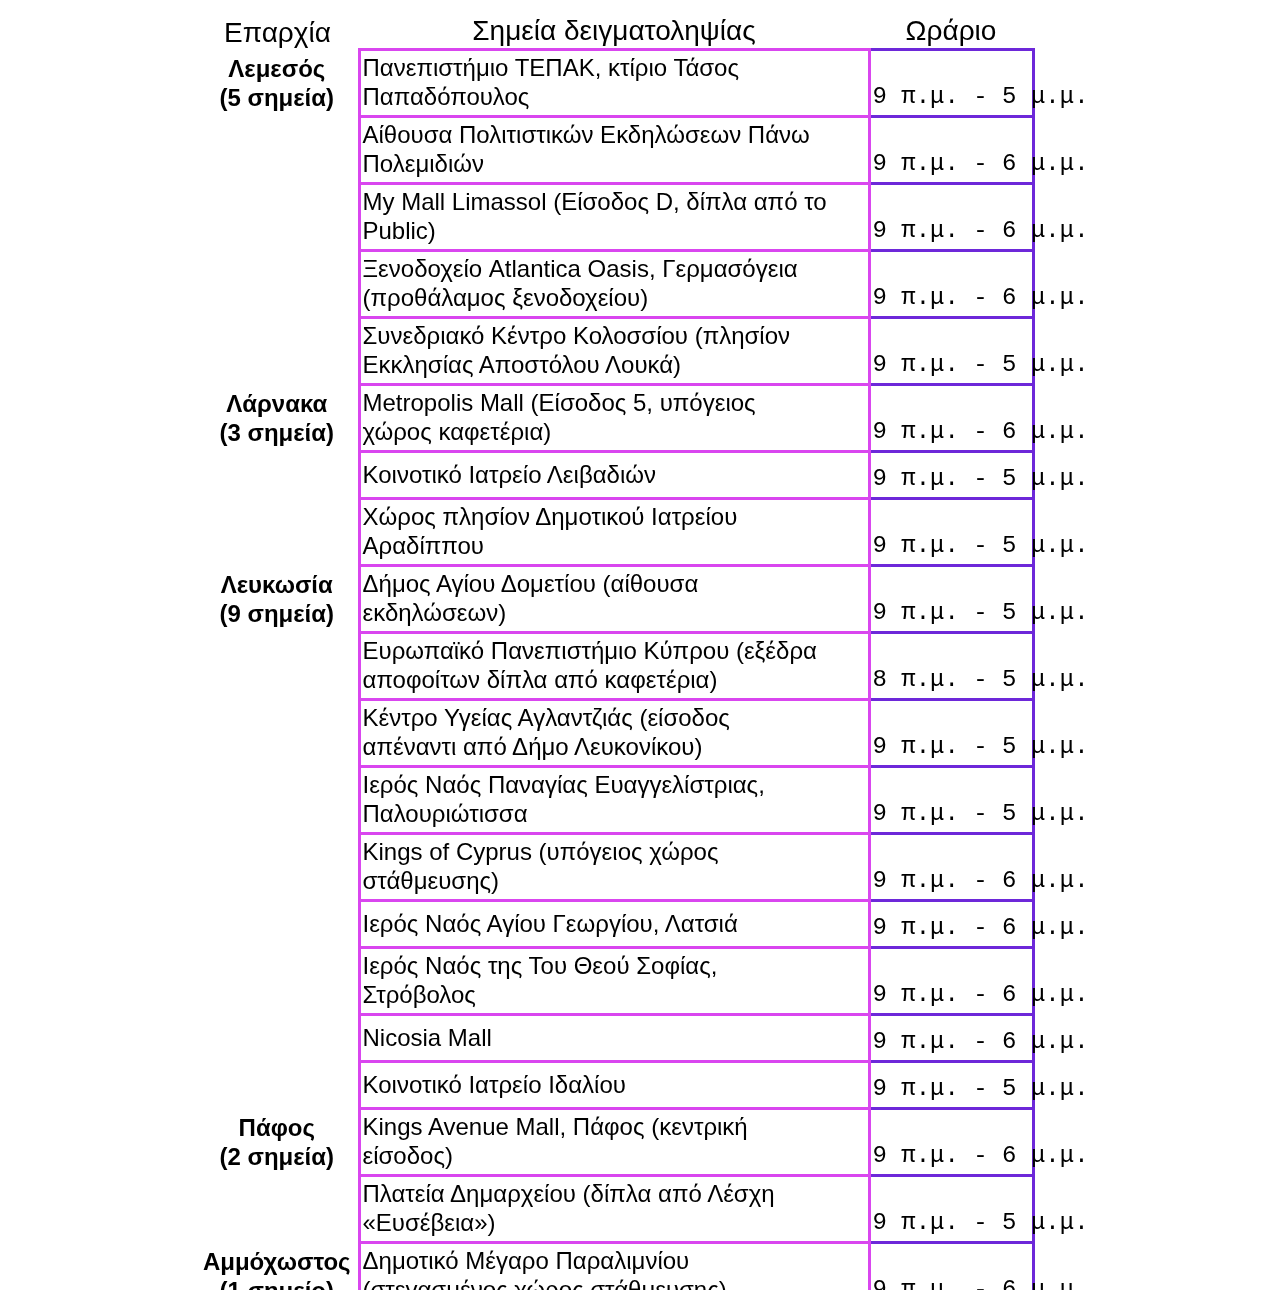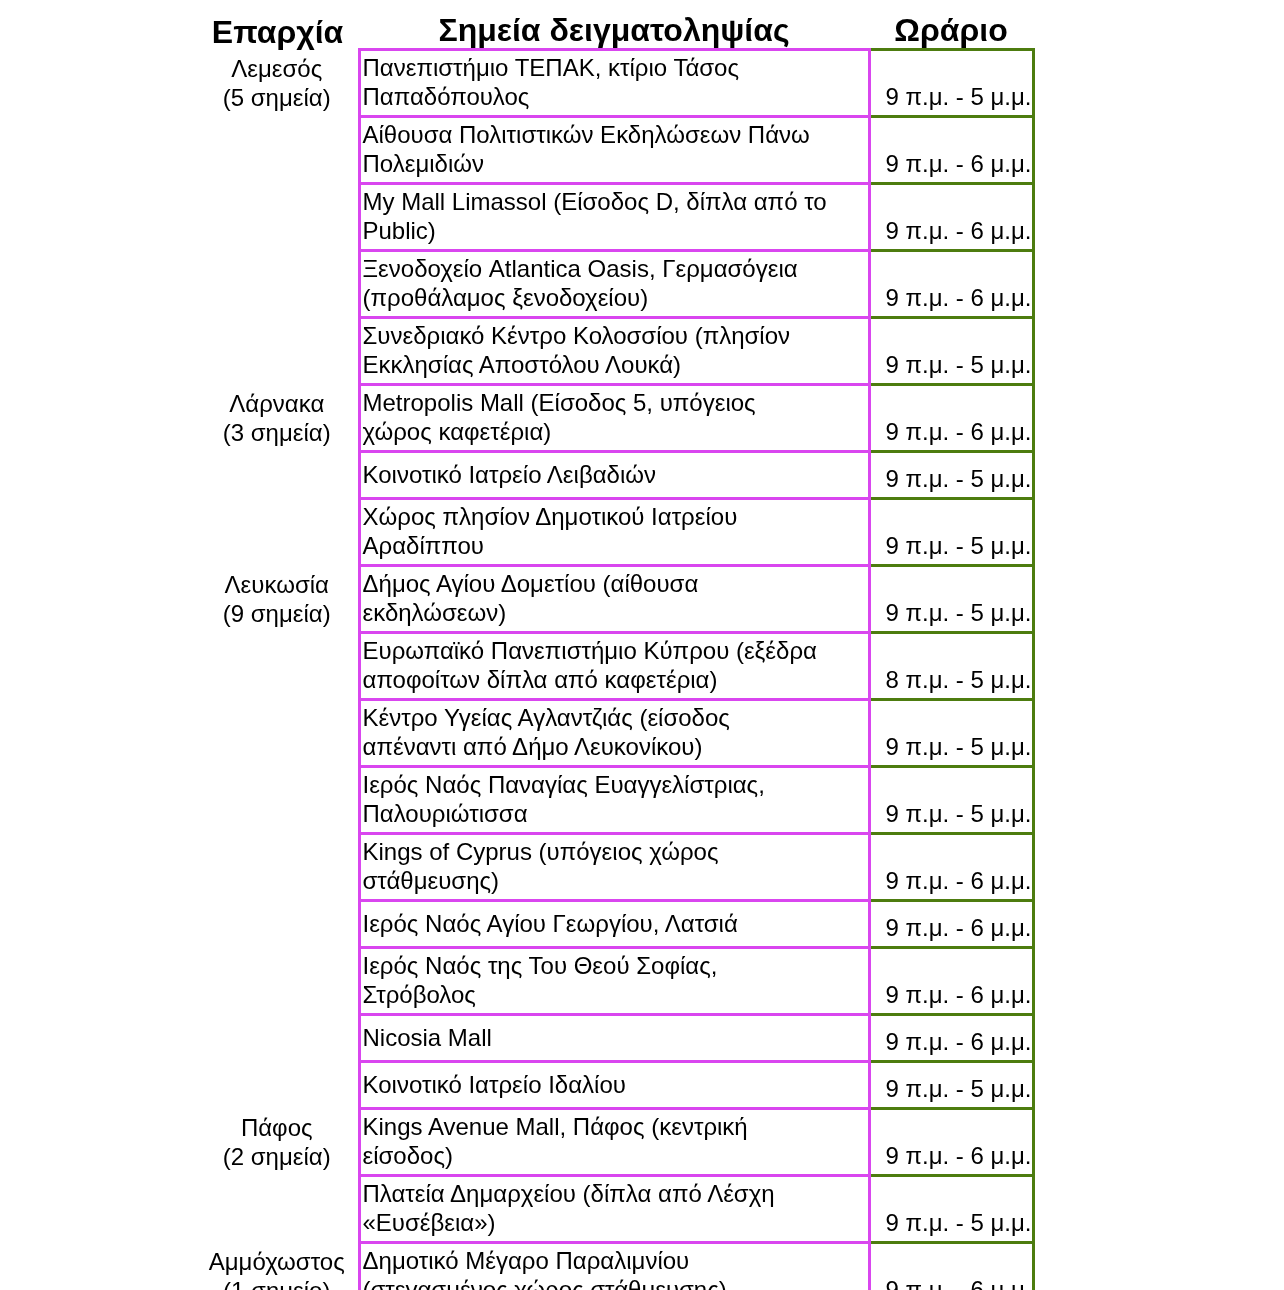--- a/index.html
+++ b/index.html
@@ -20,58 +20,59 @@
   table.sampling {
     border-collapse: collapse;
     table-layout: fixed;
     width: 837px;
   }
   col.c-prov { width: 163px; }
   col.c-loc  { width: 510px; }
   col.c-hrs  { width: 164px; }
 
   th {
-    font-size: 32px;
+    font-size: 28px;
     line-height: 29px;
-    font-weight: bold;
+    font-weight: normal;
     vertical-align: bottom;
     padding: 0 0 3px 0;
     border: none;
     height: 30px;
     white-space: nowrap;
   }
   td {
     font-size: 24px;
     line-height: 29px;
   }
   td.prov {
     border: none;
     vertical-align: top;
     text-align: center;
-    font-weight: normal;
+    font-weight: bold;
     padding: 4px 0 0 0;
   }
   td.prov .pname { white-space: nowrap; }
   td.prov .pcount { white-space: nowrap; text-align: center; }
   td.loc {
     border: 3px solid #d946ef;
     text-align: left;
     vertical-align: middle;
     white-space: pre-line;
     padding: 2px 2px 4px 2px;
     height: 38px;
   }
   td.hrs {
-    border: 3px solid #4d7c0f;
+    border: 3px solid #6d28d9;
     text-align: right;
     vertical-align: bottom;
     padding: 0 0 4px 2px;
     height: 38px;
     white-space: nowrap;
     overflow: visible;
+    font-family: Liberation Mono, monospace;
   }
 </style>
 </head>
 <body>
 
 <div class="wrap">
   <table class="sampling">
     <colgroup>
       <col class="c-prov">
       <col class="c-loc">

